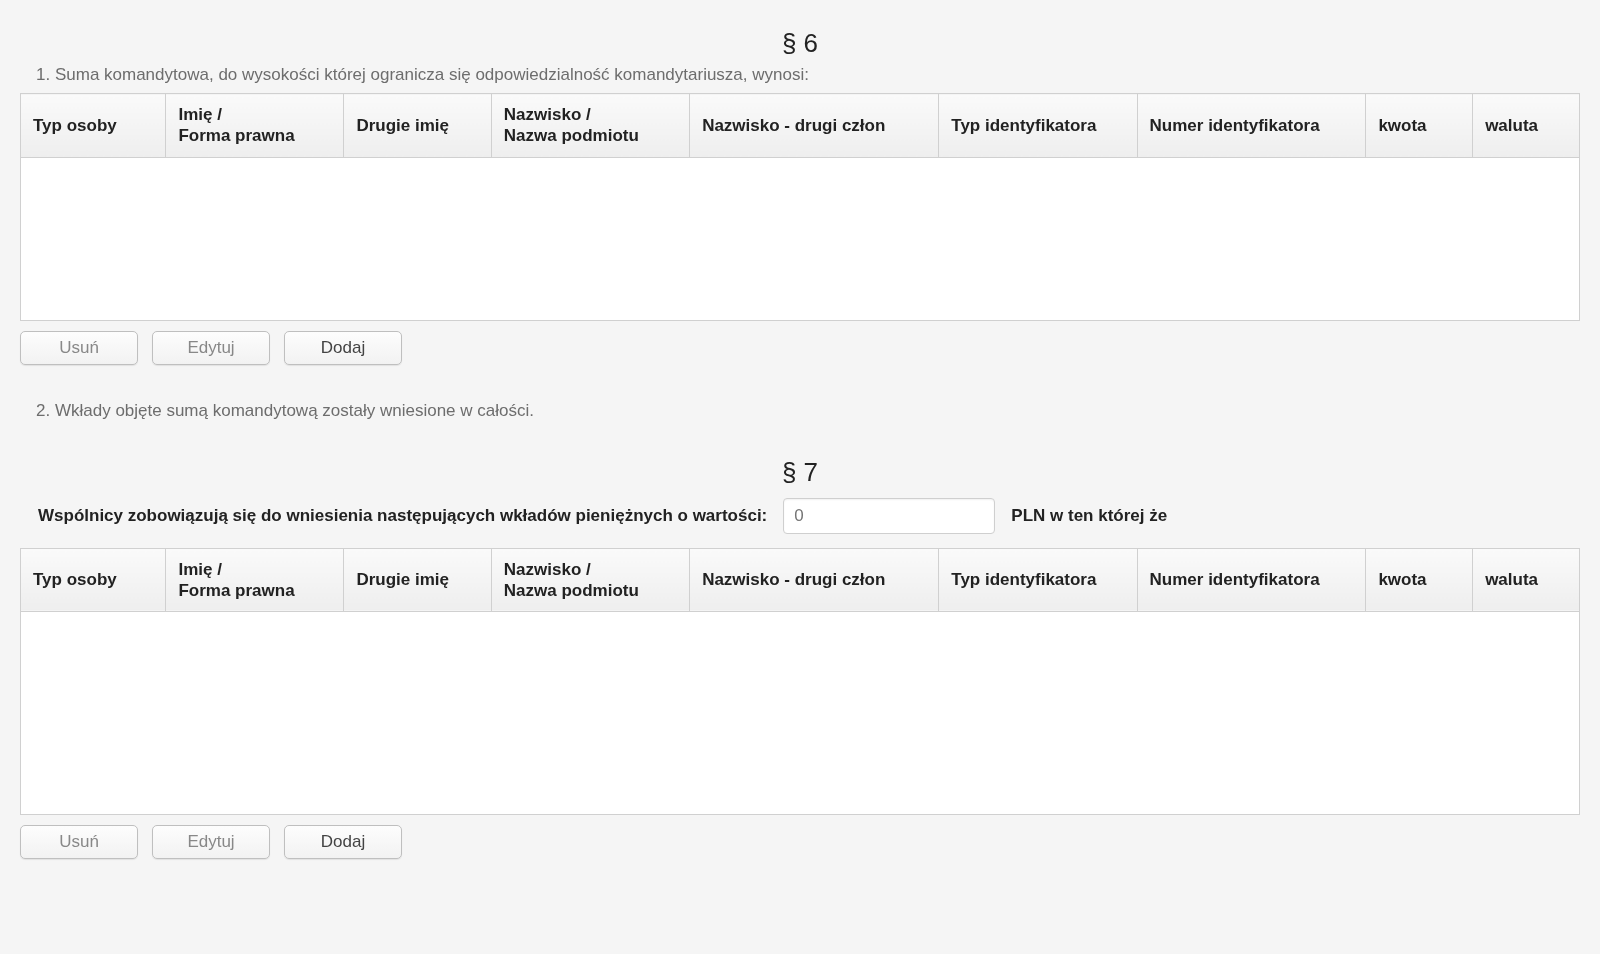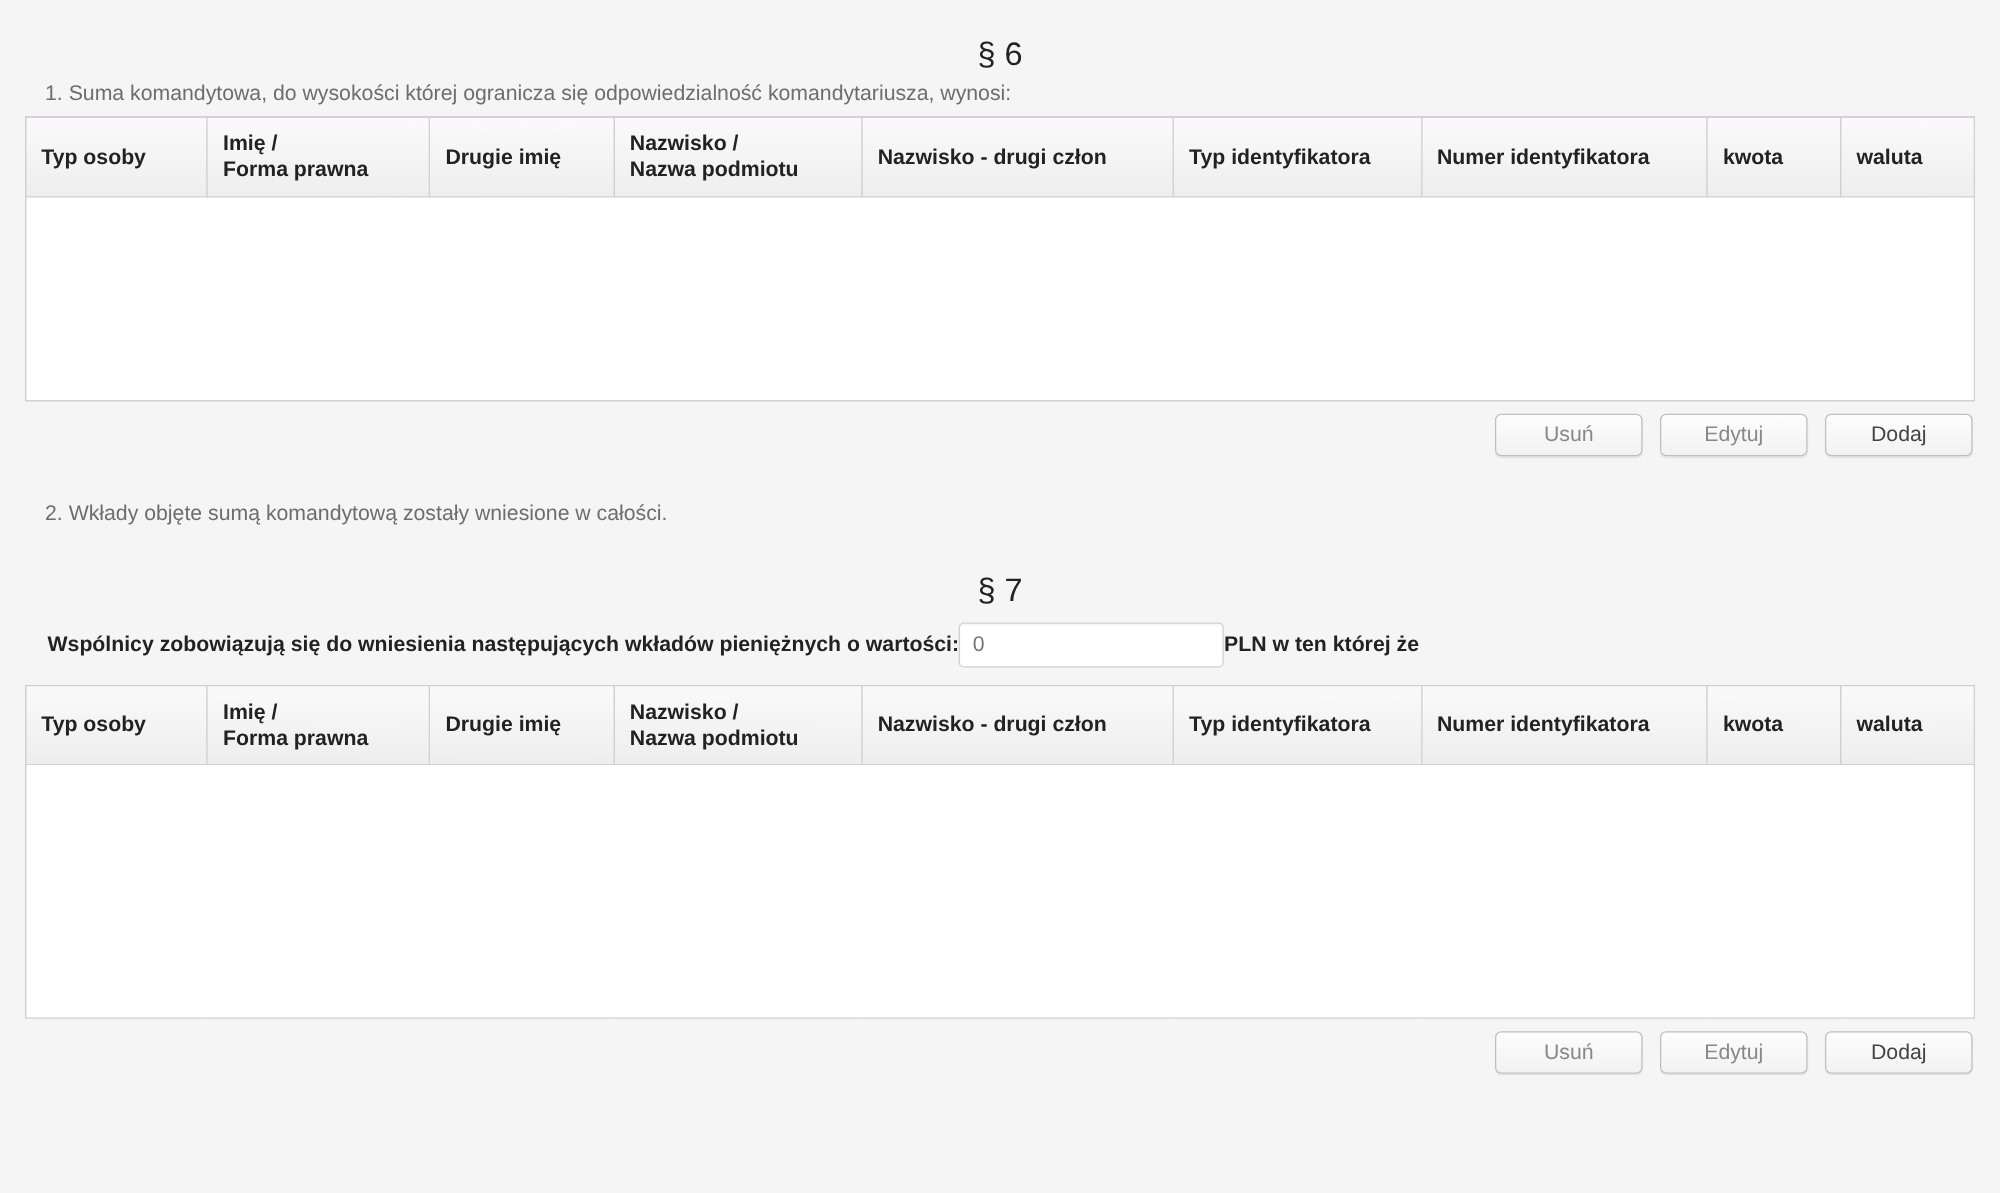--- a/index.html
+++ b/index.html
@@ -25,21 +25,21 @@
     color: #6d6d6d;
     margin: 0 0 8px 16px;
     font-weight: 400;
   }
   .lead .num {
     color: #6d6d6d;
   }
   table.data {
     border-collapse: collapse;
     width: 100%;
-    background: #f0abfc;
+    background: #fca5a5;
     border: 1px solid #d0d0d0;
     padding-left: 32px;
   }
   table.data thead th {
     background: linear-gradient(#fafafa, #eeeeee);
     border: 1px solid #d0d0d0;
     font-weight: 700;
     font-size: 17px;
     color: #222;
     text-align: left;
@@ -48,41 +48,42 @@
     vertical-align: middle;
   }
   table.data tbody td.empty {
     border: 1px solid #d0d0d0;
     border-top: none;
     height: 160px;
     background: #fff;
   }
   .btnrow {
     display: flex;
-    justify-content: flex-end;
+    justify-content: flex-start;
     gap: 14px;
     margin: 10px 2px 0 0;
   }
   button.btn {
     min-width: 118px;
     height: 34px;
     font-size: 17px;
     color: #444;
     background: linear-gradient(#fdfdfd, #f2f2f2);
     border: 1px solid #bfbfbf;
     border-radius: 5px;
     cursor: pointer;
     box-shadow: 0 1px 1px rgba(0,0,0,0.08);
   }
   button.btn.muted {
     color: #888;
   }
   .para7-line {
     display: flex;
     align-items: center;
+    gap: 16px;
     margin: 10px 0 14px 18px;
   }
   .para7-line .label,
   .para7-line .suffix {
     font-size: 17px;
     font-weight: 700;
     color: #222;
   }
   .para7-line input[type="text"] {
     width: 190px;

